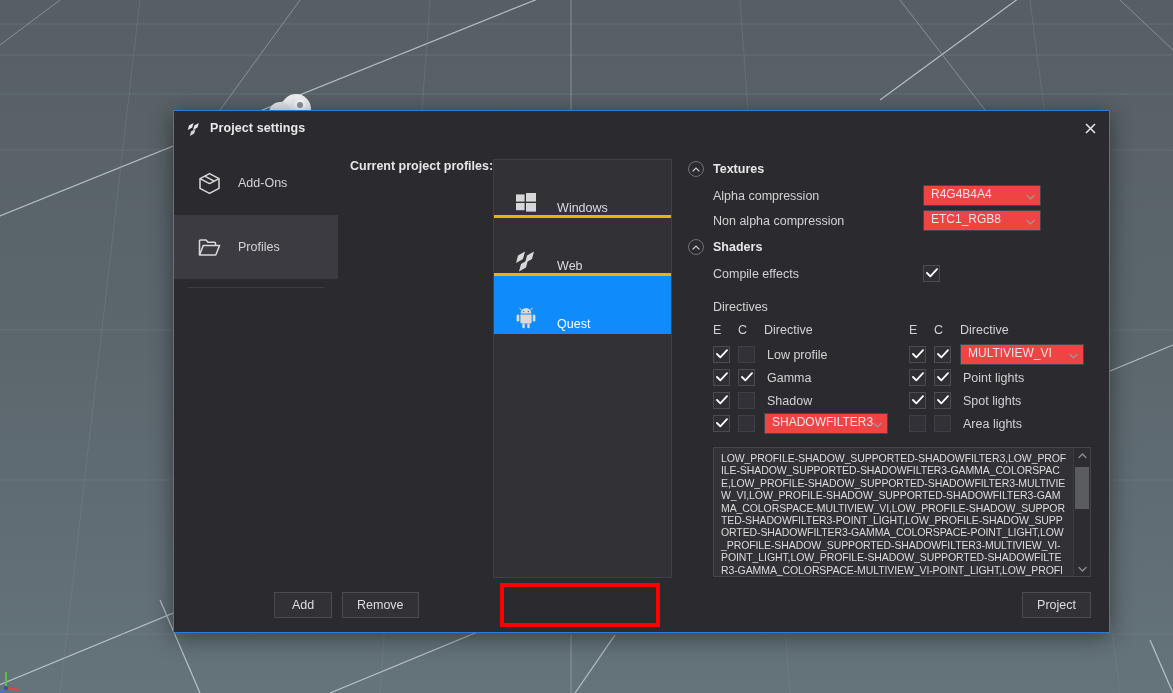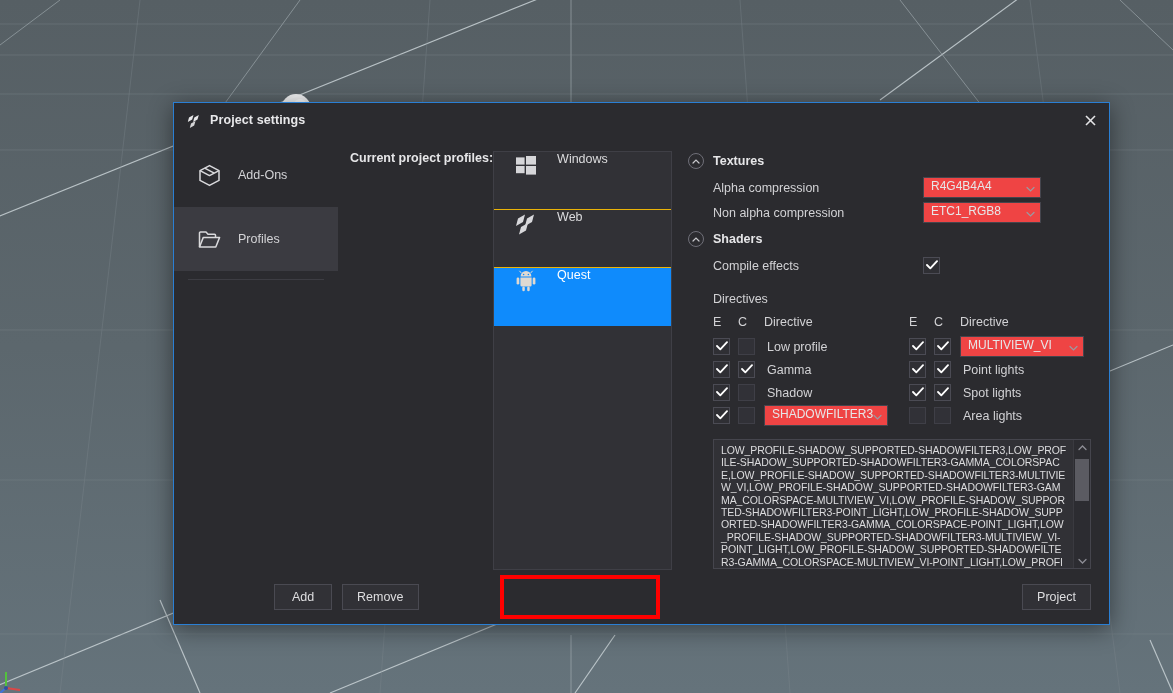--- a/index.html
+++ b/index.html
@@ -15,21 +15,21 @@
   #viewport {
     position: absolute; inset: 0;
     background: #5d6a70;
     overflow: hidden;
   }
   #viewport svg { position: absolute; inset: 0; display: block; }
 
   
   #dialog {
     position: absolute;
-    left: 173px; top: 102px;
+    left: 173px; top: 110px;
     width: 937px; height: 523px;
     background: #2b2b2f;
     border: 1px solid #2a7fd4;
     box-shadow: 0 4px 22px rgba(0,0,0,.45);
     display: flex; flex-direction: column;
     color: #d6d6d8;
     font-size: 12.5px;
   }
 
   #titlebar {
@@ -90,25 +90,25 @@
     margin: 0 0 8px 2px;
   }
   #profiles-list {
     flex: 1; min-height: 0;
     border: 1px solid #3f3f46;
     background: #313136;
     overflow: hidden;
   }
   .profile-row {
     height: 58px;
-    display: flex; align-items: flex-start;
+    display: flex; align-items: flex-end;
     padding-left: 19px;
     color: #dcdcde; font-size: 12.5px;
     cursor: pointer;
-    border-bottom: 1px solid #eab308;
+    border-bottom: 3px solid #eab308;
   }
   .profile-row .ico { width: 26px; height: 26px; margin-right: 18px; flex: none;
                       display: flex; align-items: center; justify-content: center; }
   .profile-row.selected { background: #0f8bfc; color: #ffffff; border-bottom-color: #0f8bfc; }
 
   
   #settings-col { flex: 1; min-width: 0; display: flex; flex-direction: column; padding-top: 2px; }
 
   .group-head {
     display: flex; align-items: center;

